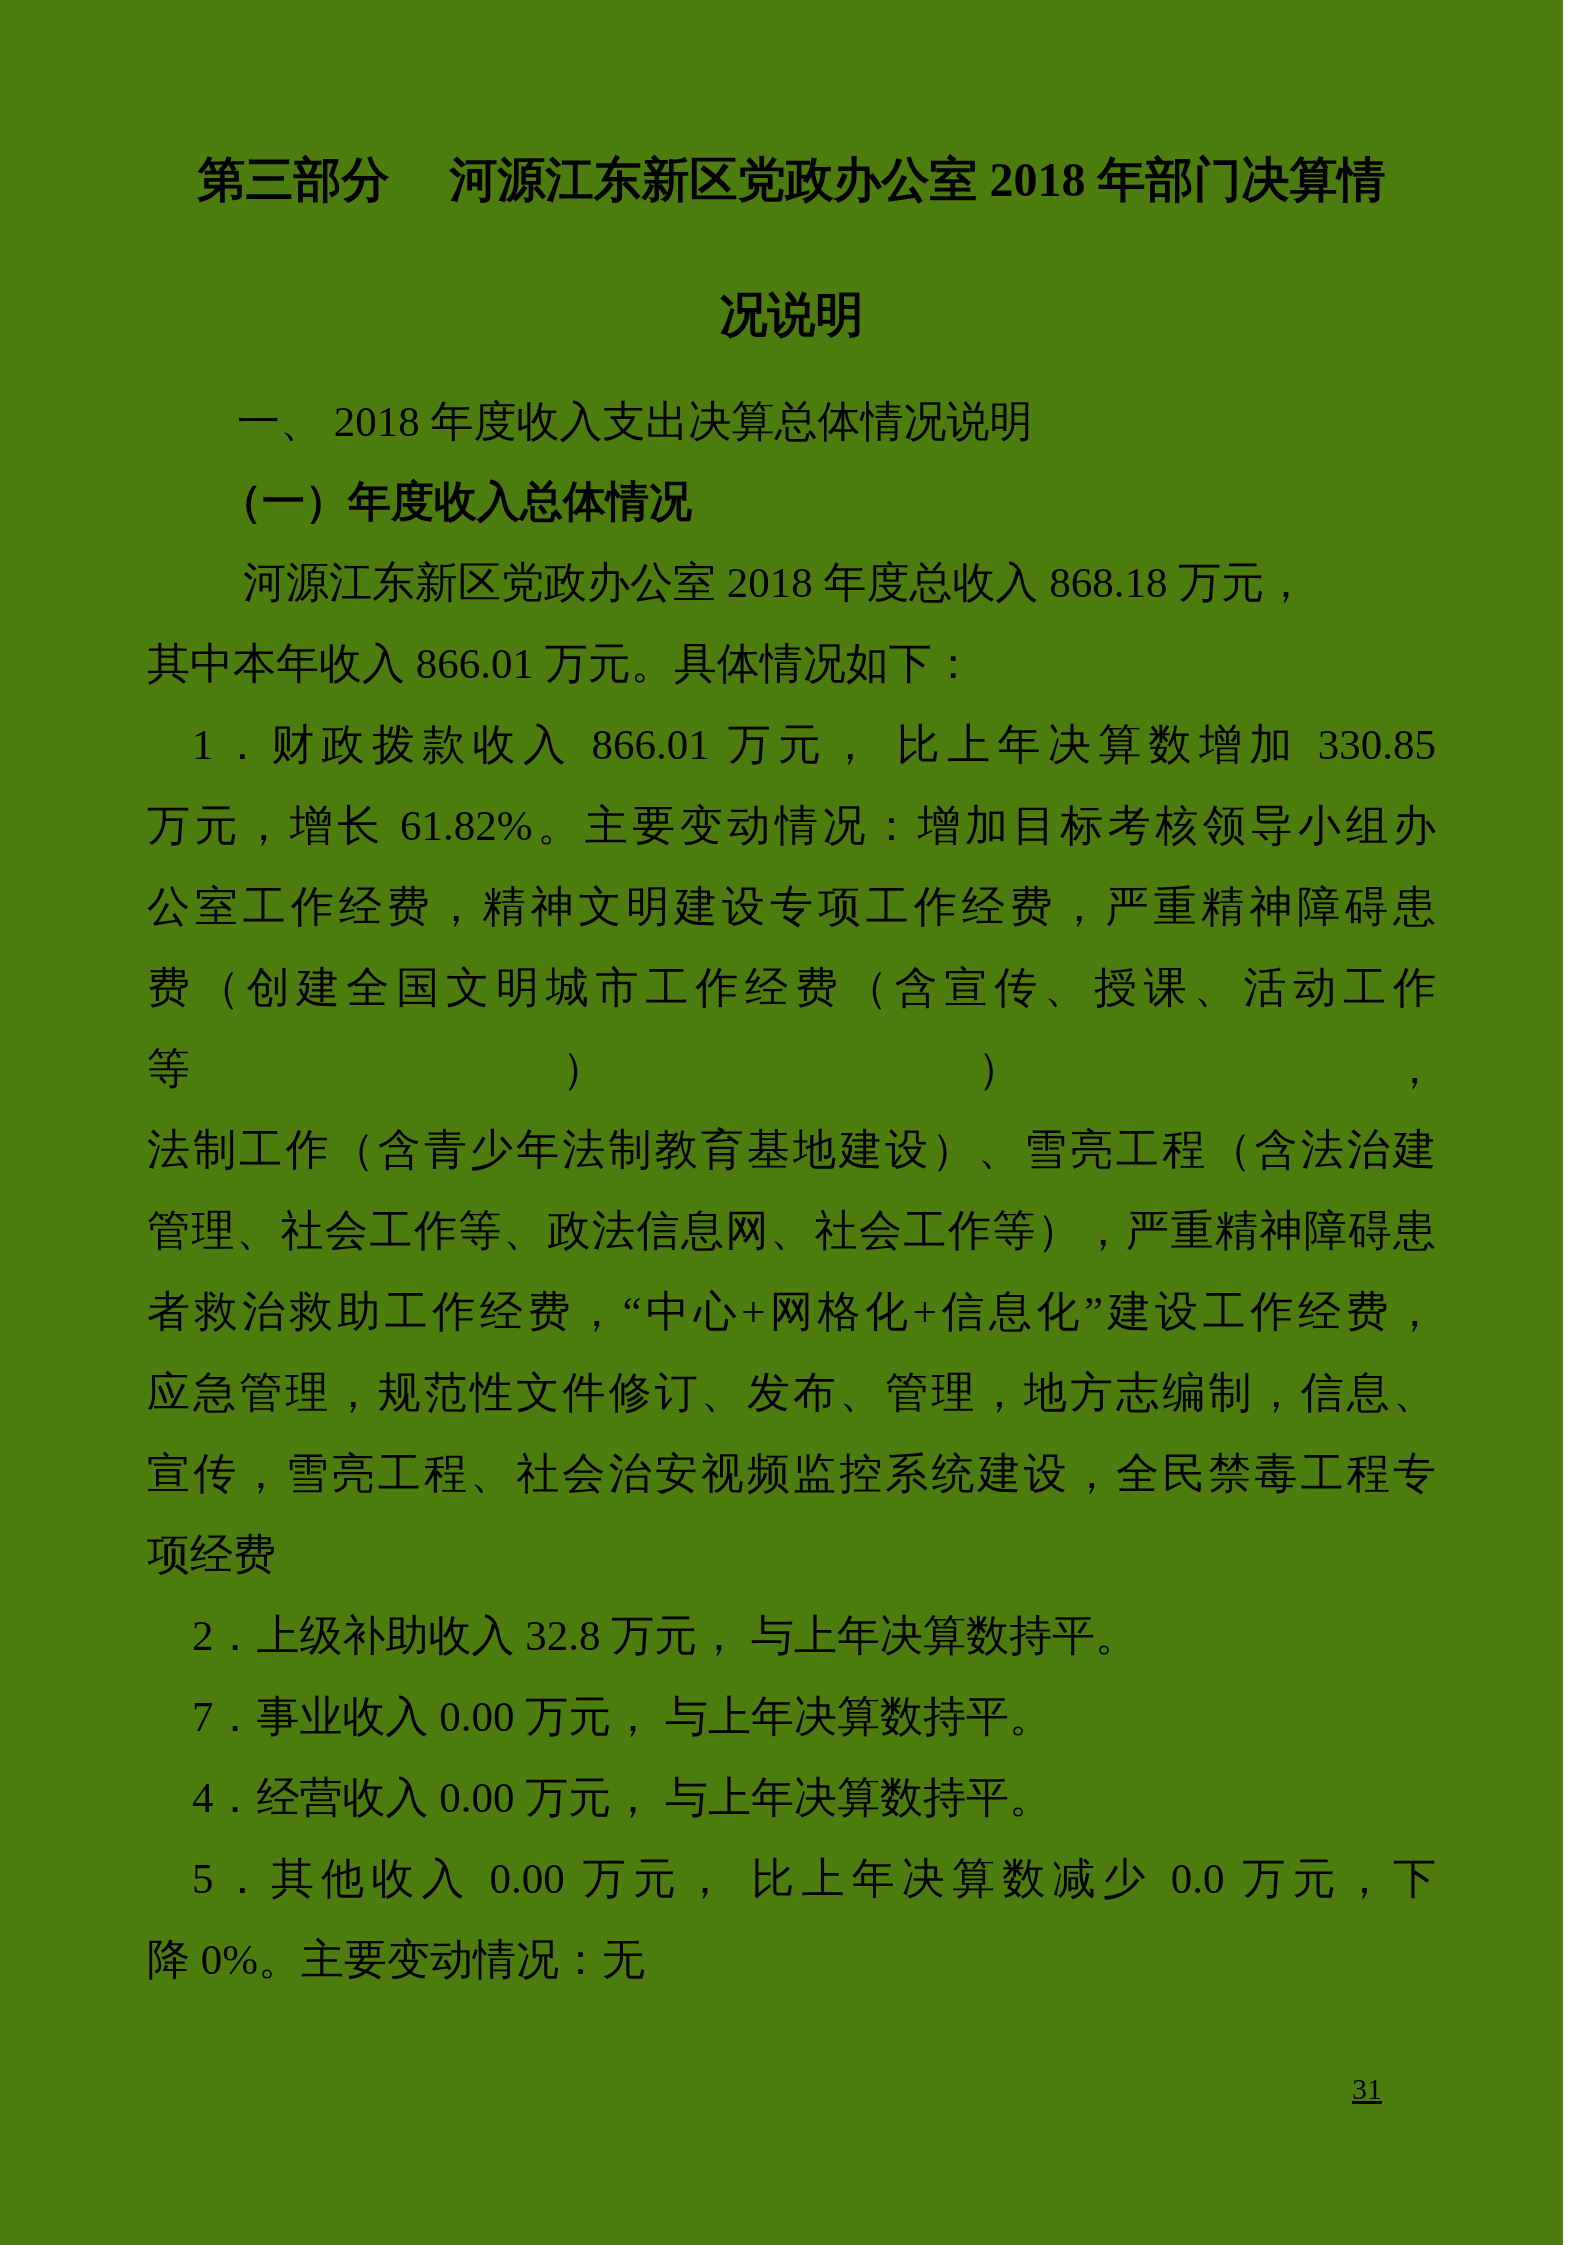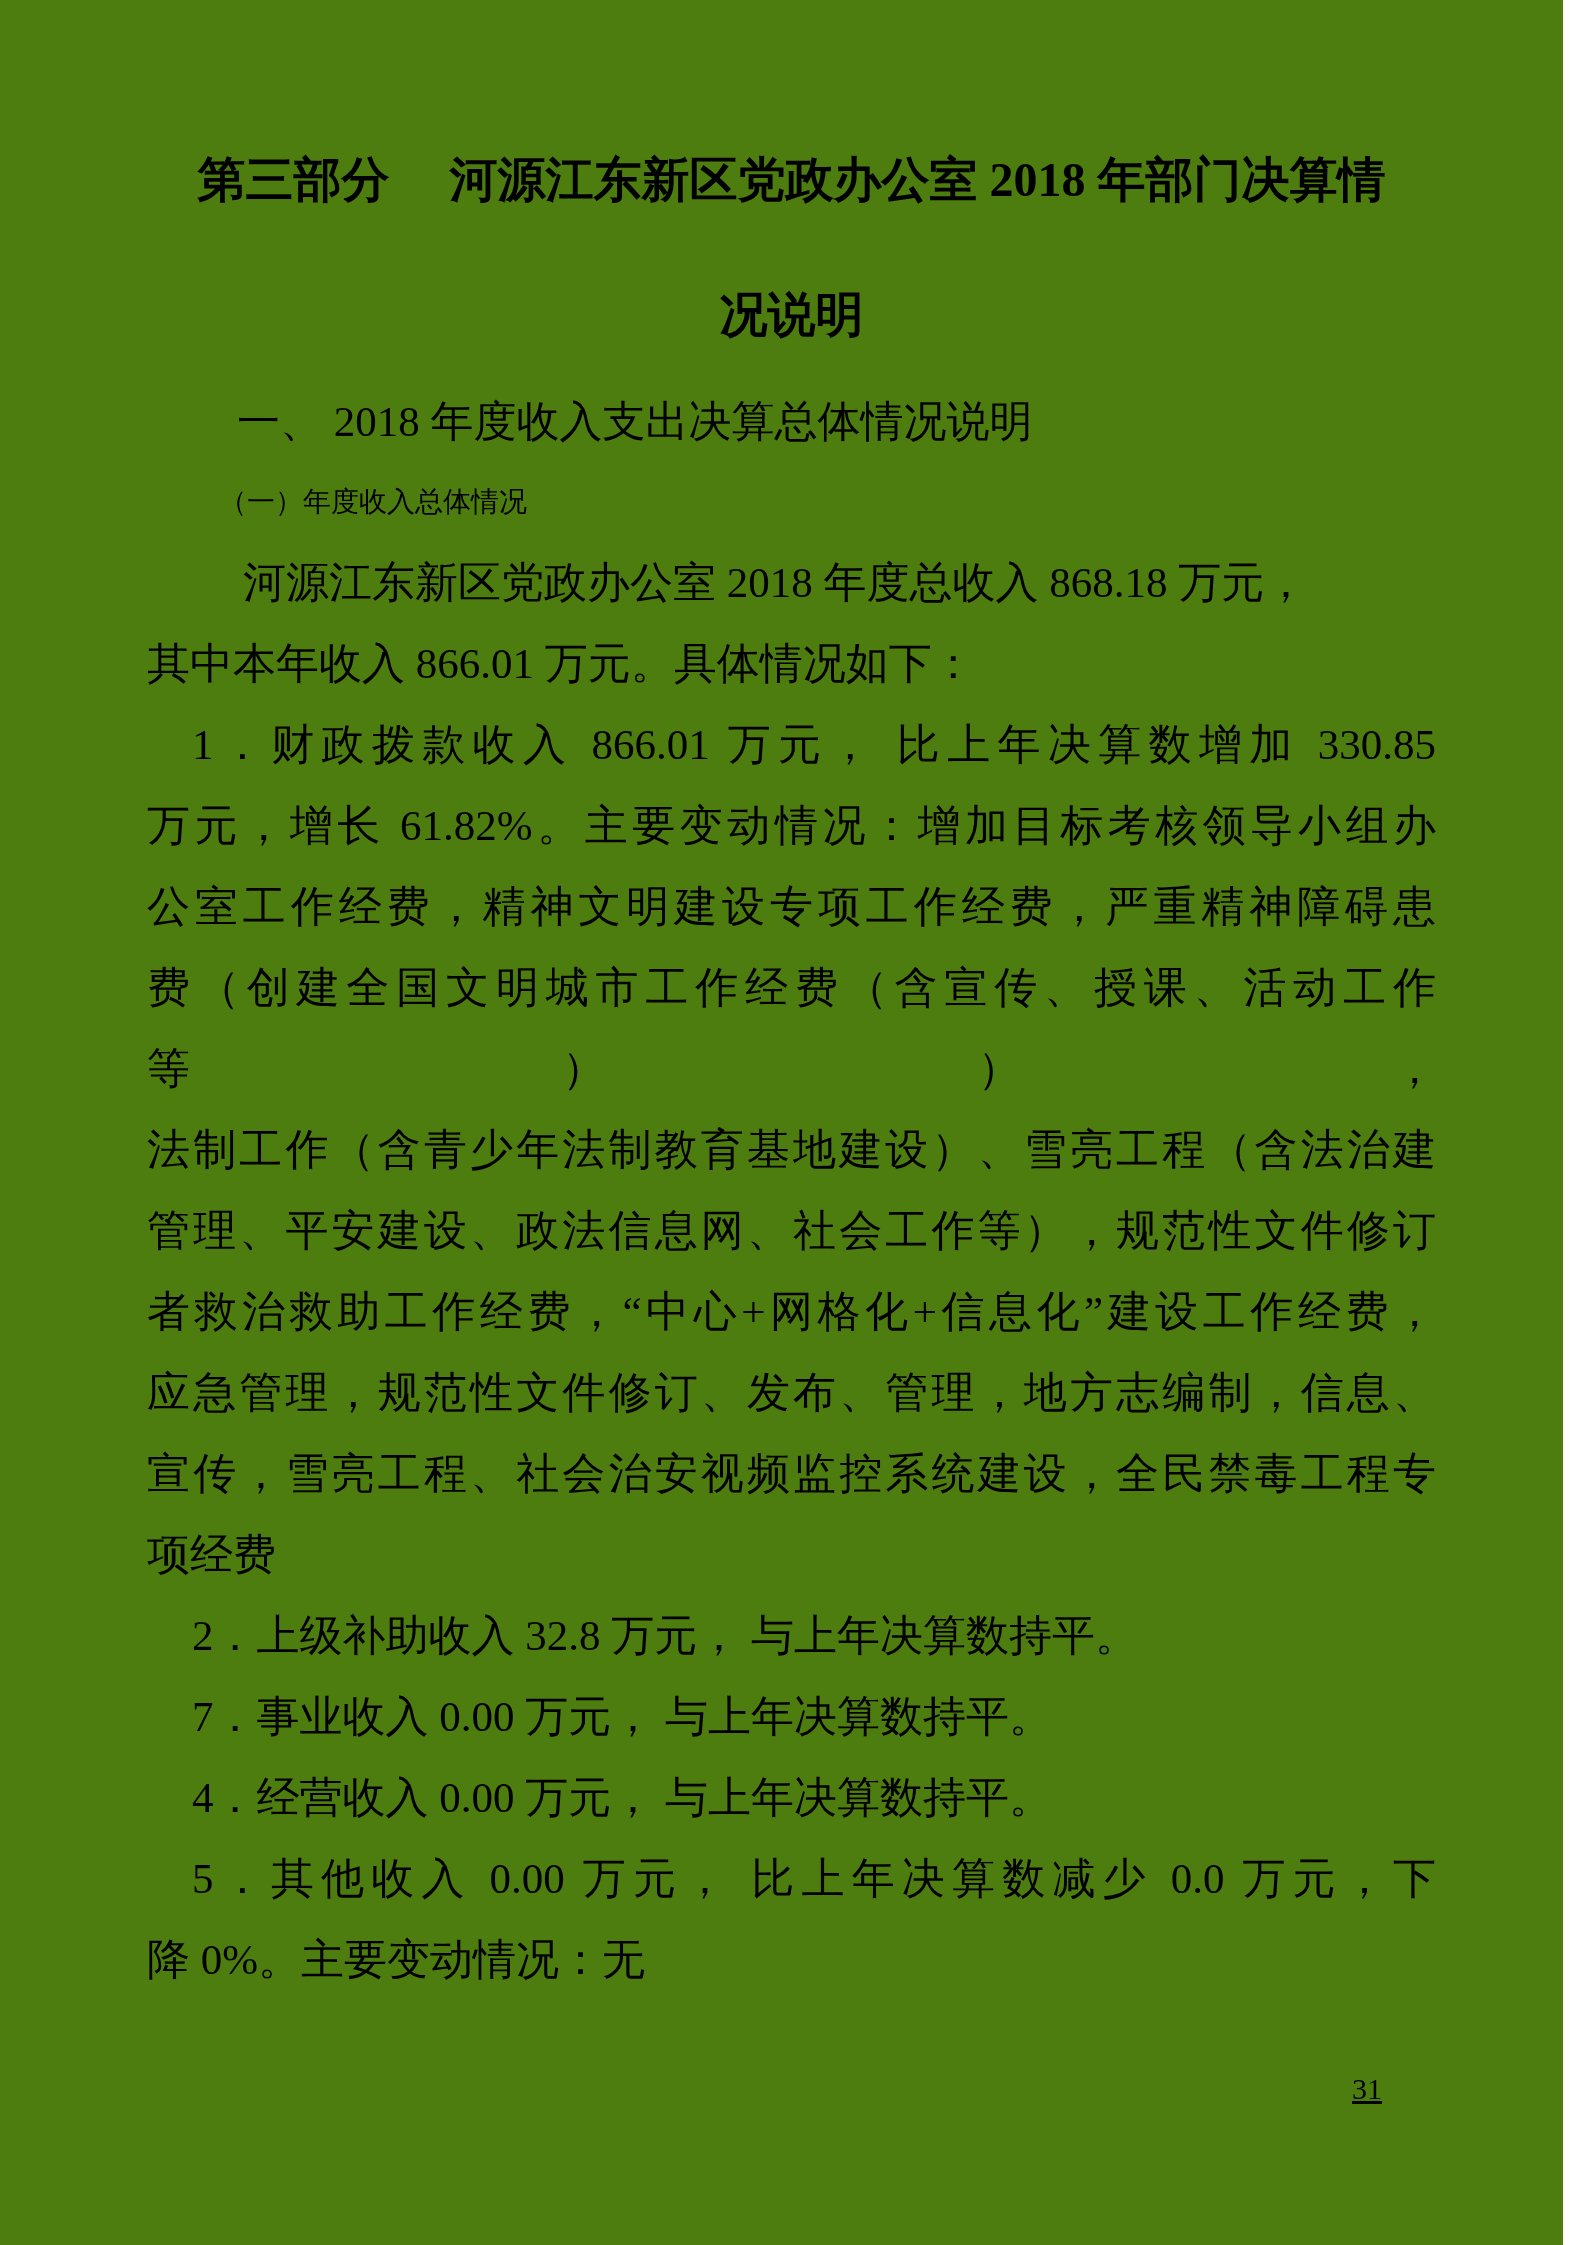--- a/index.html
+++ b/index.html
@@ -25,22 +25,22 @@
     line-height: 135px;
   }
   .h1 {
     font-size: 43px;
     font-weight: normal;
     line-height: 80px;
     padding-left: 90px;
     white-space: nowrap;
   }
   .h2 {
-    font-size: 28px;
-    font-weight: normal;
+    font-size: 43px;
+    font-weight: bold;
     line-height: 80px;
     padding-left: 72px;
     white-space: nowrap;
   }
   .bl {
     font-size: 43px;
     line-height: 81px;
     white-space: nowrap;
   }
   .bl.j {
@@ -72,21 +72,21 @@
   <div class="h1">一、  2018 年度收入支出决算总体情况说明</div>
   <div class="h2">（一）年度收入总体情况</div>
 
   <div class="bl ind2">河源江东新区党政办公室 2018 年度总收入 868.18 万元，</div>
   <div class="bl">其中本年收入 866.01 万元。具体情况如下：</div>
   <div class="bl ind1 j">1．财政拨款收入 866.01 万元，  比上年决算数增加 330.85</div>
   <div class="bl j">万元，增长 61.82%。主要变动情况：增加目标考核领导小组办</div>
   <div class="bl j">公室工作经费，精神文明建设专项工作经费，严重精神障碍患</div>
   <div class="bl j">费（创建全国文明城市工作经费（含宣传、授课、活动工作等）），</div>
   <div class="bl j">法制工作（含青少年法制教育基地建设）、雪亮工程（含法治建</div>
-  <div class="bl j">管理、平安建设、政法信息网、社会工作等），规范性文件修订</div>
+  <div class="bl j">管理、社会工作等、政法信息网、社会工作等），严重精神障碍患</div>
   <div class="bl j">者救治救助工作经费，“中心+网格化+信息化”建设工作经费，</div>
   <div class="bl j">应急管理，规范性文件修订、发布、管理，地方志编制，信息、</div>
   <div class="bl j">宣传，雪亮工程、社会治安视频监控系统建设，全民禁毒工程专</div>
   <div class="bl">项经费</div>
   <div class="bl ind1">2．上级补助收入 32.8 万元，  与上年决算数持平。</div>
   <div class="bl ind1">7．事业收入 0.00 万元，  与上年决算数持平。</div>
   <div class="bl ind1">4．经营收入 0.00 万元，  与上年决算数持平。</div>
   <div class="bl ind1 j">5．其他收入 0.00 万元，  比上年决算数减少 0.0 万元，下</div>
   <div class="bl">降 0%。主要变动情况：无</div>
 

